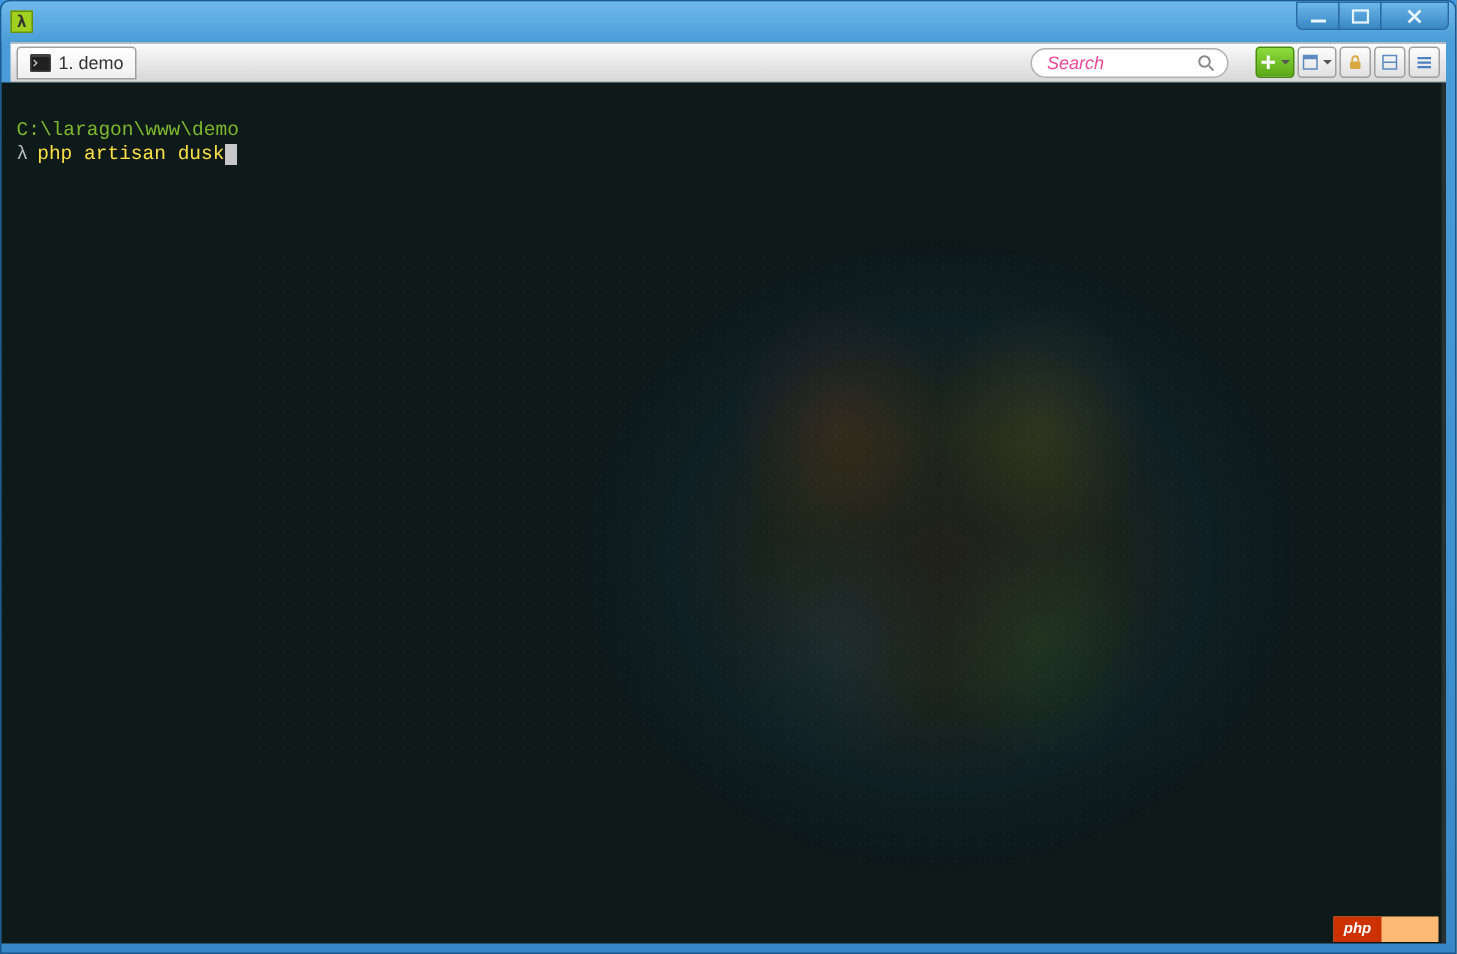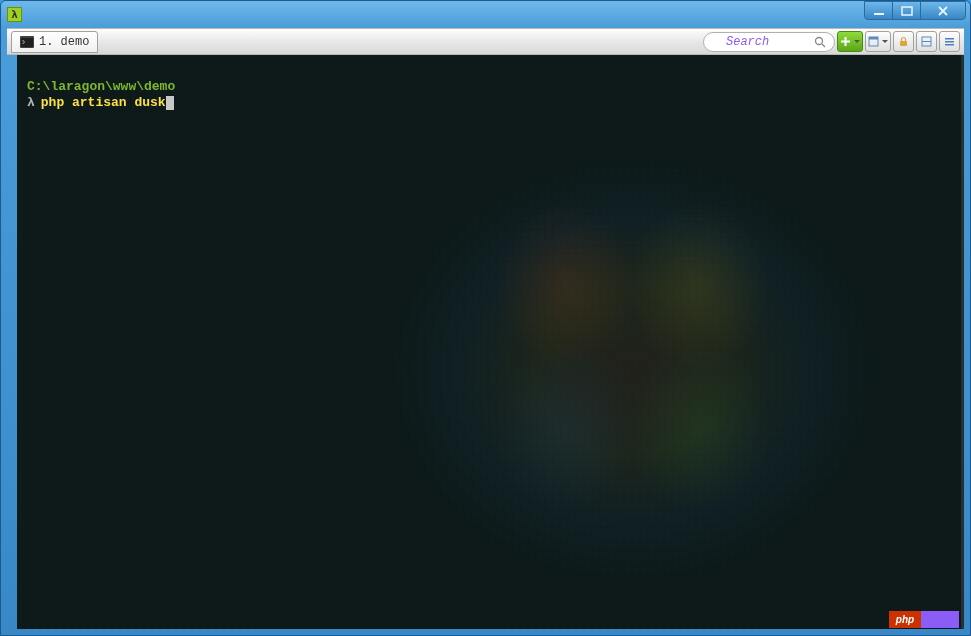--- a/index.html
+++ b/index.html
@@ -77,21 +77,20 @@
 
 .toolbar {
   height: 27px;
   background: linear-gradient(180deg, #fdfdfd 0%, #e8e8e8 50%, #d8d8d8 100%);
   border-top: 1px solid #b8b8b8;
   border-bottom: 1px solid #b8b8b8;
   display: flex;
   align-items: center;
   padding: 0 4px;
   margin: 0 6px;
-  font-family: Liberation Mono, monospace;
 }
 .tab {
   height: 22px;
   padding: 0 8px;
   background: linear-gradient(180deg, #ffffff 0%, #f0f0f0 100%);
   border: 1px solid #a0a0a0;
   border-radius: 3px 3px 0 0;
   display: flex;
   align-items: center;
   font-size: 12px;
@@ -102,28 +101,28 @@
   width: 14px;
   height: 12px;
 }
 .spacer { flex: 1; }
 .search-box {
   width: 132px;
   height: 20px;
   border: 1px solid #b0b0b0;
   border-radius: 10px;
   background: #fff;
-  padding: 0 8px 0 22px;
+  padding: 0 8px 0 10px;
   font-size: 12px;
-  color: #8b5cf6;
+  color: #ec4899;
   font-style: italic;
   display: flex;
   align-items: center;
   justify-content: space-between;
-  margin-right: 0;
+  margin-right: 16px;
 }
 .search-icon { width: 12px; height: 12px; }
 .tool-btn {
   height: 21px;
   min-width: 21px;
   border: 1px solid #a0a0a0;
   background: linear-gradient(180deg, #fdfdfd 0%, #e0e0e0 100%);
   border-radius: 3px;
   display: flex;
   align-items: center;
@@ -141,24 +140,23 @@
   border-left: 3px solid transparent;
   border-right: 3px solid transparent;
   border-top: 3px solid #555;
   margin-left: 3px;
 }
 .plus-icon { width: 11px; height: 11px; }
 
 .terminal-area {
   flex: 1;
   background: #0e1a1a;
-  margin: 0 6px 6px 16px;
+  margin: 0 6px 6px 0;
   position: relative;
   overflow: hidden;
-  font-weight: bold;
 }
 .terminal-bg {
   position: absolute;
   inset: 0;
   background:
     radial-gradient(ellipse 320px 280px at 65% 55%, rgba(200,100,40,0.15) 0%, rgba(180,160,40,0.12) 30%, rgba(40,100,160,0.10) 55%, transparent 75%),
     radial-gradient(ellipse 120px 140px at 58% 40%, rgba(220,90,30,0.20) 0%, transparent 60%),
     radial-gradient(ellipse 120px 140px at 72% 40%, rgba(200,180,40,0.18) 0%, transparent 60%),
     radial-gradient(ellipse 120px 140px at 58% 65%, rgba(30,90,180,0.18) 0%, transparent 60%),
     radial-gradient(ellipse 120px 140px at 72% 65%, rgba(60,160,70,0.18) 0%, transparent 60%);
@@ -188,21 +186,21 @@
   height: 14px;
   background: #c8c8c8;
   vertical-align: -2px;
 }
 .php-badge {
   position: absolute;
   right: 12px;
   bottom: 8px;
   width: 70px;
   height: 17px;
-  background: #8b5cf6;
+  background: #fdba74;
   display: flex;
   align-items: center;
   margin-left: 26px;
 }
 .php-badge-inner {
   width: 32px;
   height: 17px;
   background: #cc3200;
   color: #fff;
   font-size: 10px;

